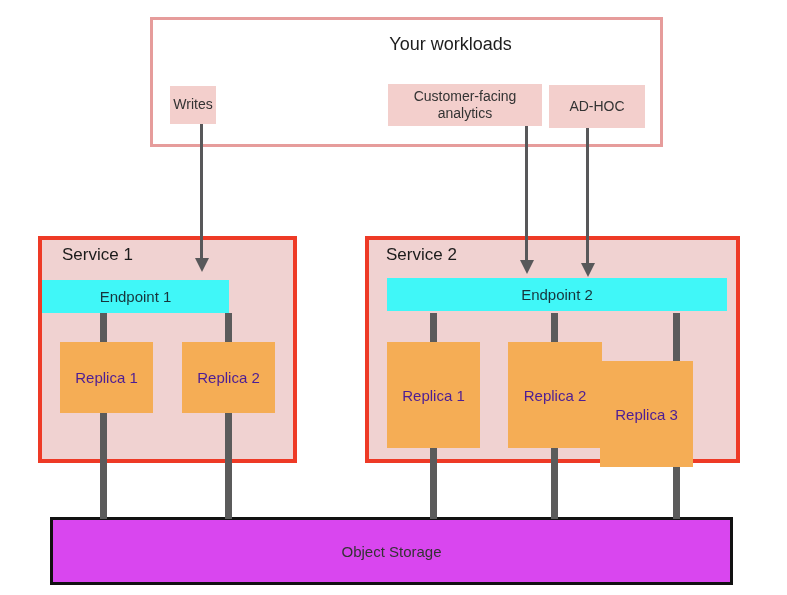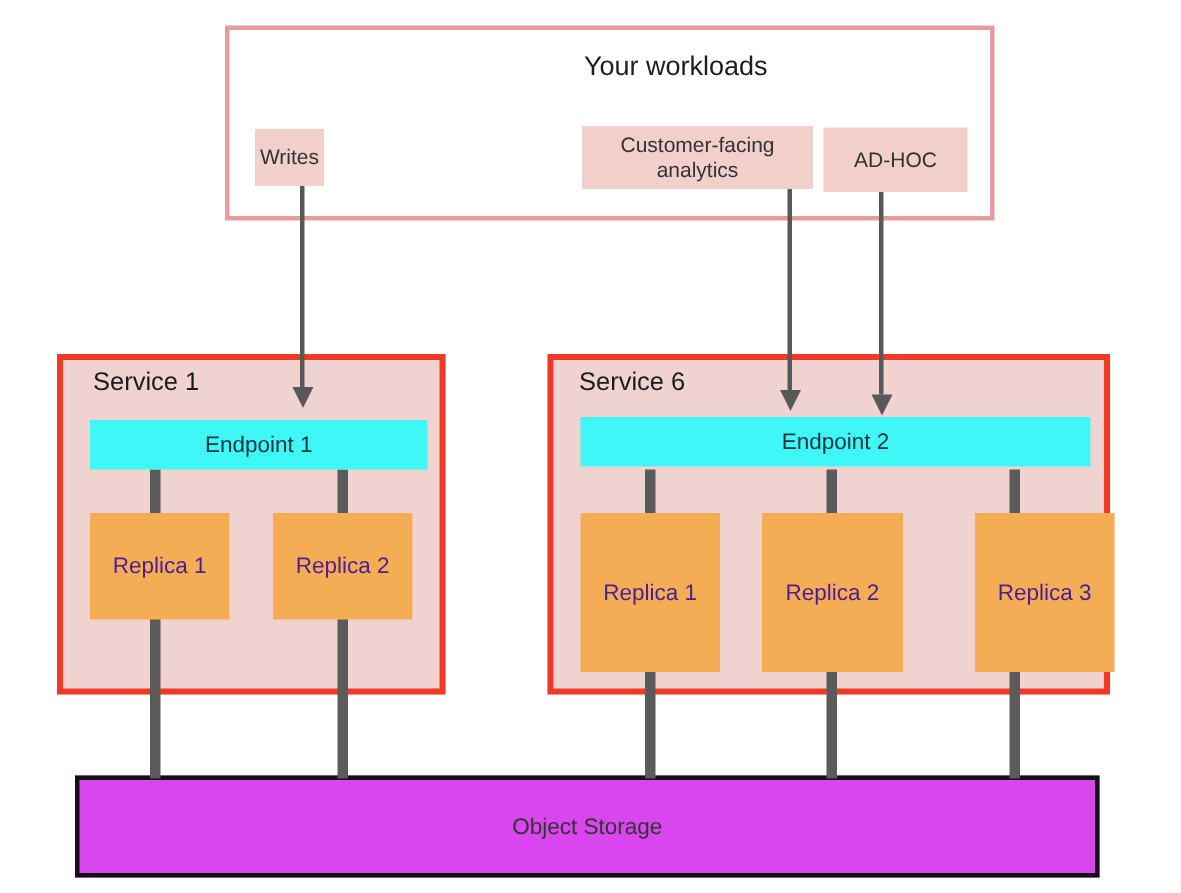--- a/index.html
+++ b/index.html
@@ -72,36 +72,36 @@
   }
   .service1-title{left:62px;}
   .service2-title{left:386px;}
 
   .endpoint{
     position:absolute;height:33px;z-index:3;
     background:var(--endpoint-bg);
     display:flex;align-items:center;justify-content:center;
     font-size:15px;color:#17353c;
   }
-  .endpoint1{left:60px;top:280px;width:225px;}
+  .endpoint1{left:42px;top:280px;width:187px;}
   .endpoint2{left:387px;top:278px;width:340px;}
 
   .replica{
     position:absolute;z-index:3;
     background:var(--replica-bg);
     display:flex;align-items:center;justify-content:center;
     font-size:15px;color:#4c1d95;
   }
   .s1-replica{top:342px;height:71px;width:93px;}
   .s1-r1{left:60px;}
   .s1-r2{left:182px;}
   .s2-replica{top:342px;height:106px;width:93px;}
   .s2-r1{left:387px;}
   .s2-r2{left:508px;width:94px;}
-  .s2-r3{left:650px;}
+  .s2-r3{left:600px;margin-top:19px;}
 
   
   .connector{position:absolute;width:7px;background:var(--connector);top:313px;height:206px;z-index:2;}
   .c1{left:100px;}
   .c2{left:225px;}
   .c3{left:430px;}
   .c4{left:551px;}
   .c5{left:673px;}
 
   
@@ -138,21 +138,21 @@
   <div class="connector c2"></div>
   <div class="connector c3"></div>
   <div class="connector c4"></div>
   <div class="connector c5"></div>
 
   <div class="service-title service1-title">Service 1</div>
   <div class="endpoint endpoint1">Endpoint 1</div>
   <div class="replica s1-replica s1-r1">Replica 1</div>
   <div class="replica s1-replica s1-r2">Replica 2</div>
 
-  <div class="service-title service2-title">Service 6</div>
+  <div class="service-title service2-title">Service 2</div>
   <div class="endpoint endpoint2">Endpoint 2</div>
   <div class="replica s2-replica s2-r1">Replica 1</div>
   <div class="replica s2-replica s2-r2">Replica 2</div>
   <div class="replica s2-replica s2-r3">Replica 3</div>
 
   <div class="storage-box">Object Storage</div>
 
 </div>
 
 </body></html>

